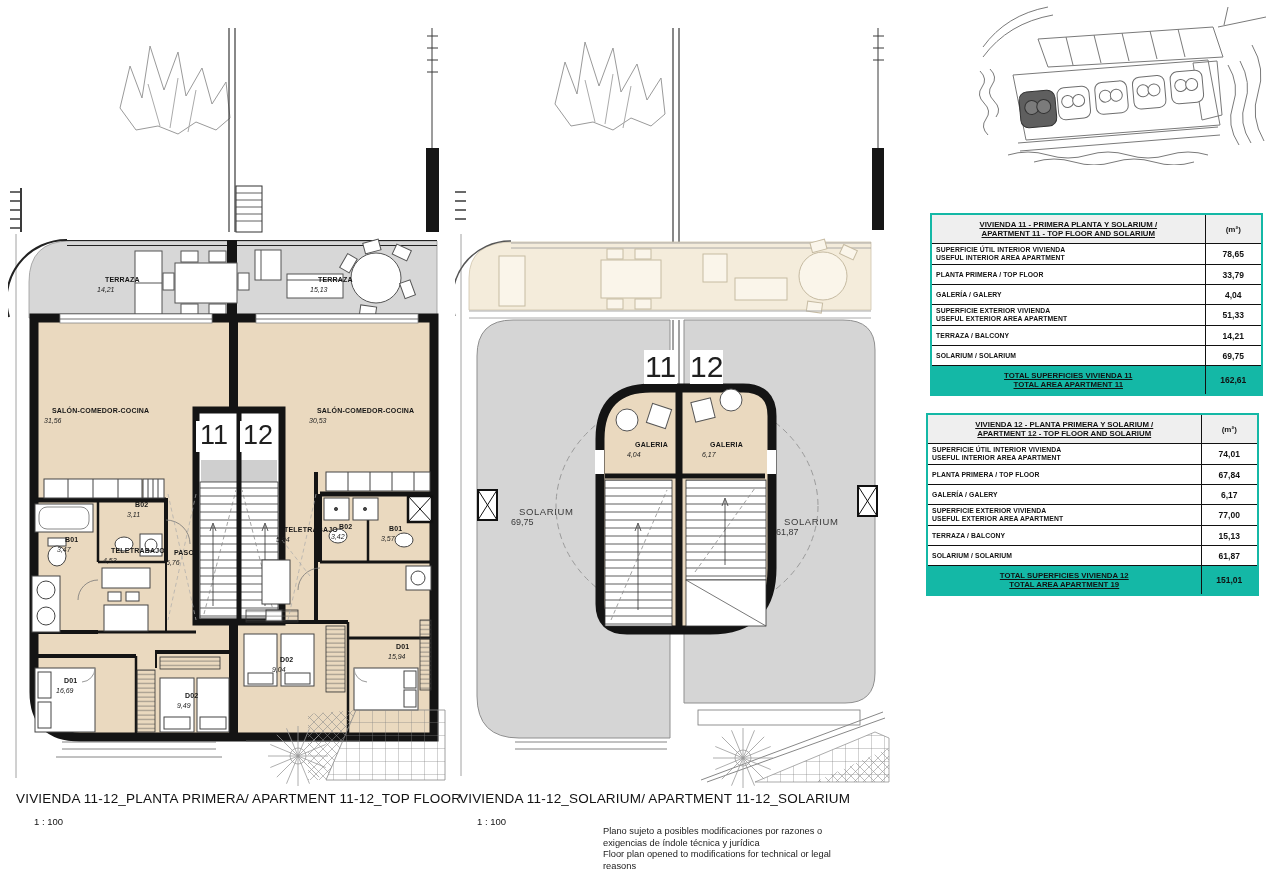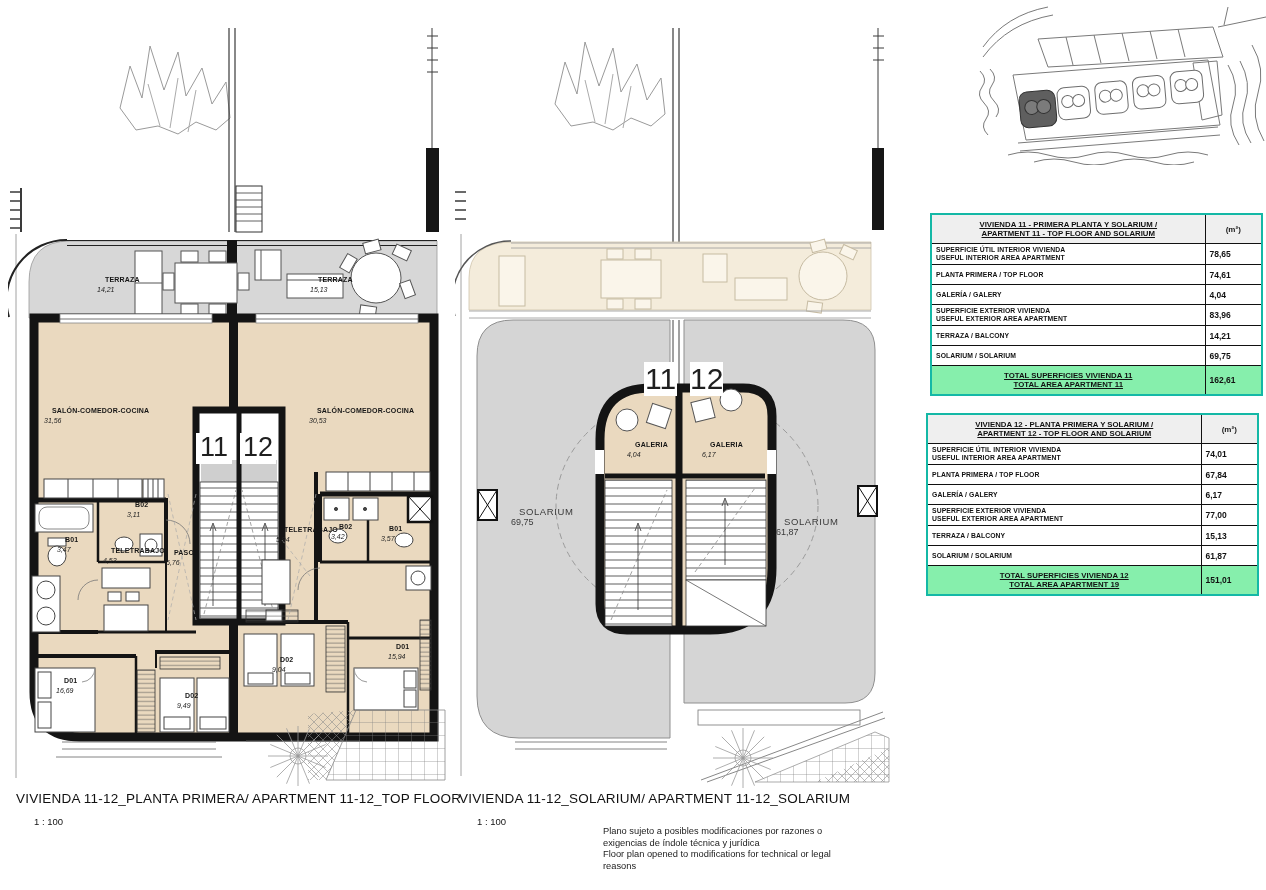--- a/index.html
+++ b/index.html
@@ -7,42 +7,42 @@
          font-family:"Liberation Sans",sans-serif;color:#1a1a1a;}
   svg{position:absolute;display:block;}
 
   
   .rlabel{position:absolute;white-space:nowrap;}
   .rname{font-size:7px;font-weight:bold;letter-spacing:.2px;color:#161616;line-height:8px;margin-left:8px;}
   .rarea{font-size:7px;font-style:italic;color:#222;line-height:8px;margin-top:2px;}
   .rlabel.big .rname{font-size:9.5px;font-weight:normal;letter-spacing:.6px;color:#3a3a3a;line-height:11px;}
   .rlabel.big .rarea{font-size:9px;font-style:normal;color:#3a3a3a;margin-top:1px;}
   .unitnum{position:absolute;background:#fff;color:#1f1f1f;text-align:center;
-           font-weight:400;border:0;line-height:1.1;margin-top:12px;}
+           font-weight:400;border:0;line-height:1.1;}
   .unitnum.p1{font-size:27px;width:36px;height:31px;}
   .unitnum.p2{font-size:30px;width:33px;height:34px;}
 
   
   .cap{position:absolute;font-size:13.5px;color:#111;letter-spacing:.2px;white-space:nowrap;}
   .scale{position:absolute;font-size:9.5px;color:#111;margin-left:12px;}
   .disc{position:absolute;font-size:9.3px;line-height:11.5px;color:#222;}
 
   
   table.areas{position:absolute;width:333px;border-collapse:collapse;table-layout:fixed;
               border:2px solid #14b8a6;background:#fff;}
   table.areas td,table.areas th{border:1px solid #111;vertical-align:middle;padding:2px 4px;}
   table.areas .lab{font-size:6.8px;font-weight:bold;line-height:8px;text-align:left;
                    letter-spacing:.1px;color:#111;}
-  table.areas .val{font-size:8.5px;font-weight:bold;text-align:left;color:#111;}
+  table.areas .val{font-size:8.5px;font-weight:bold;text-align:center;color:#111;}
   table.areas tr.hdr{background:#efefef;}
   table.areas tr.hdr th{height:24px;}
   table.areas .ttl{font-size:7.8px;font-weight:bold;text-align:center;line-height:9px;color:#111;}
   table.areas .unitcell{font-size:8px;font-weight:bold;text-align:center;margin-left:45px;}
   table.areas tr.r{height:20px;}
-  table.areas tr.total{background:#86efac;}
+  table.areas tr.total{background:#14b8a6;}
   table.areas tr.total td{height:24px;}
   .u{text-decoration:underline;}
 </style>
 </head>
 <body>
 
 <div class="sheet">
 
   <svg style="left:8px;top:20px" width="445" height="770" viewBox="0 0 445 770">
     <defs>
@@ -476,35 +476,35 @@
         <div>SUPERFICIE ÚTIL INTERIOR VIVIENDA</div>
             <div>USEFUL INTERIOR AREA APARTMENT</div>
           </td>
       <td class="val">78,65</td>
         </tr>
     <tr class="r">
           <td class="lab">
         <div>PLANTA PRIMERA / TOP FLOOR</div>
             <div></div>
           </td>
-      <td class="val">74,61</td>
+      <td class="val">33,79</td>
         </tr>
     <tr class="r">
           <td class="lab">
         <div>GALERÍA / GALERY</div>
             <div></div>
           </td>
       <td class="val">4,04</td>
         </tr>
     <tr class="r">
           <td class="lab">
         <div>SUPERFICIE EXTERIOR VIVIENDA</div>
             <div>USEFUL EXTERIOR AREA APARTMENT</div>
           </td>
-      <td class="val">83,96</td>
+      <td class="val">51,33</td>
         </tr>
     <tr class="r">
           <td class="lab">
         <div>TERRAZA / BALCONY</div>
             <div></div>
           </td>
       <td class="val">14,21</td>
         </tr>
     <tr class="r">
           <td class="lab">

